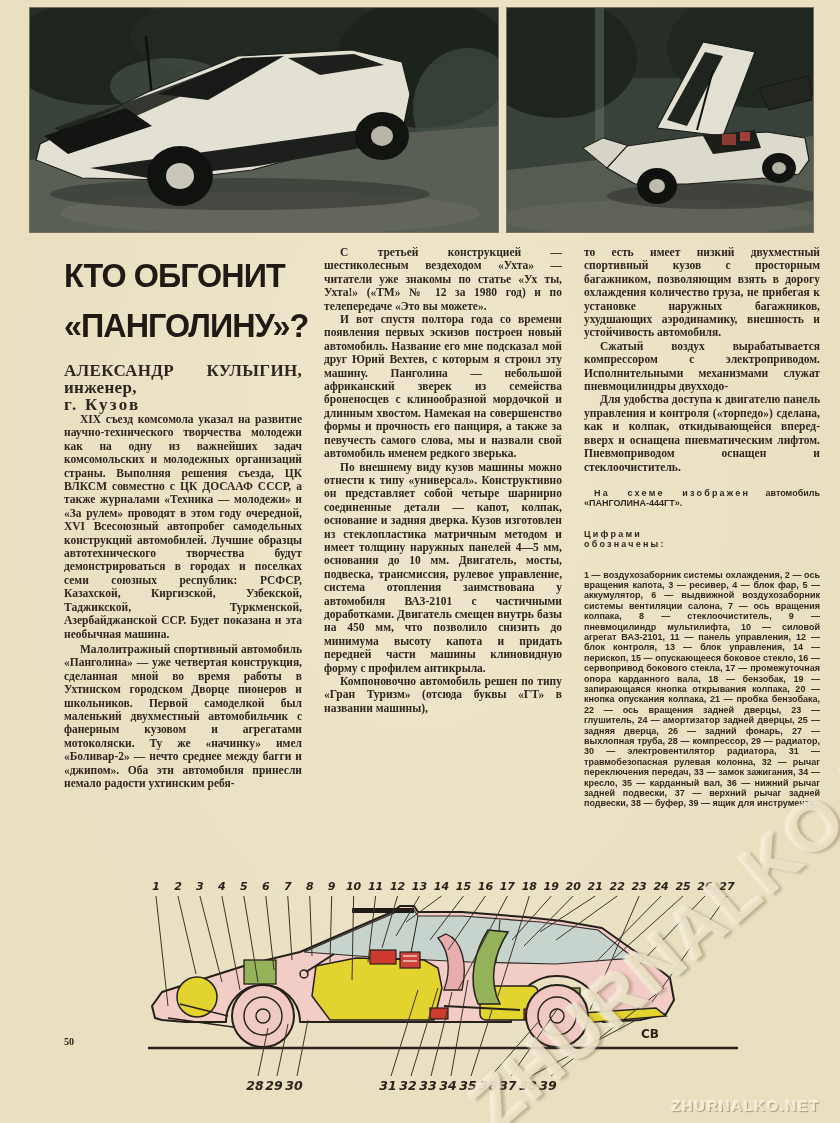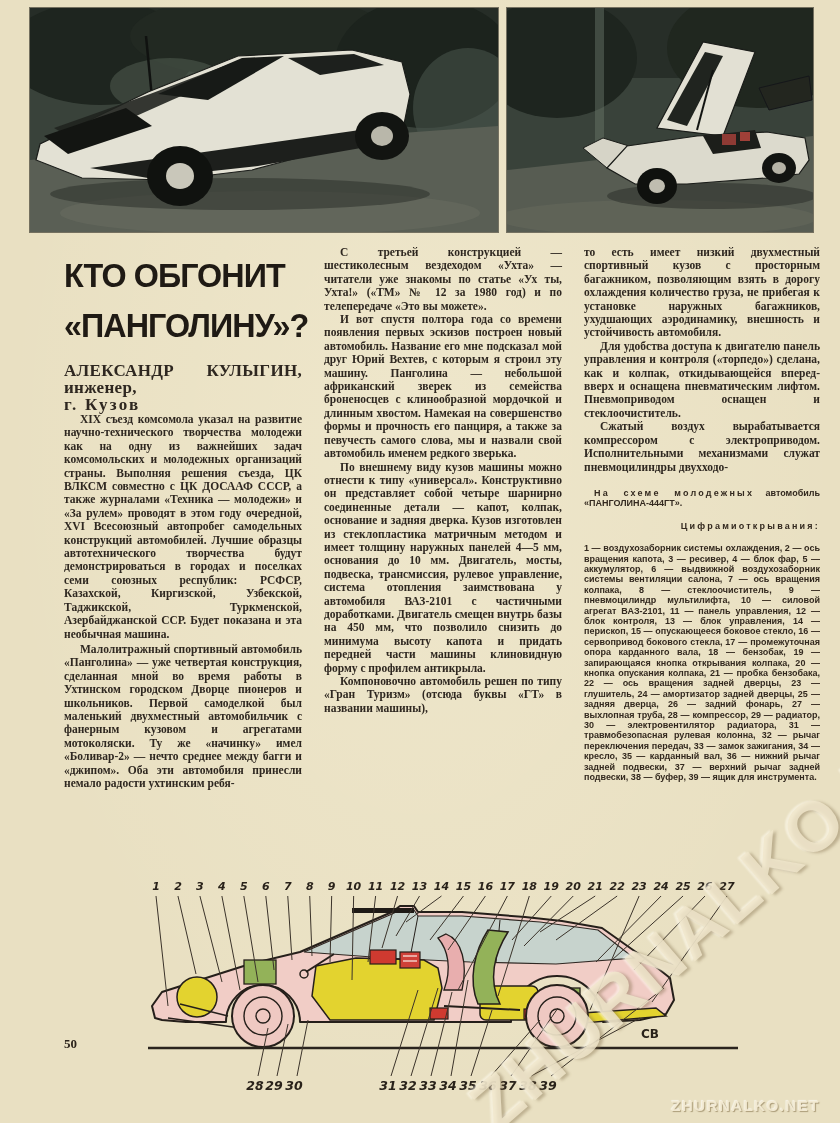--- a/index.html
+++ b/index.html
@@ -39,28 +39,28 @@
   
   .caption{
     margin-top:14px;
     font-family:"Liberation Sans", sans-serif;
     font-weight:bold;font-size:9px;line-height:10.4px;
     color:#33291f;text-align:justify;
   }
   .caption p{margin:0;text-indent:0;}
   .caption .intro{text-indent:10px;margin-bottom:2px;}
   .caption .spaced{letter-spacing:2.2px;}
-  .caption .heading{display:flex;justify-content:flex-end;margin:12px 0;}
+  .caption .heading{display:flex;justify-content:flex-end;margin:20px 0;flex-direction:column;}
   
   .diagram{position:absolute;left:0;top:870px;width:840px;height:253px;}
   .ld{stroke:#3b332a;stroke-width:1;fill:none;}
   .num{font:italic bold 11px "DejaVu Sans",sans-serif;fill:#29221a;text-anchor:middle;}
   .num2{font:italic bold 12.5px "DejaVu Sans",sans-serif;fill:#29221a;text-anchor:middle;}
   .sig{font:bold 12px "DejaVu Sans",sans-serif;fill:#29221a;text-anchor:middle;}
-  .page-number{position:absolute;left:64px;top:1036px;font-size:13px;font-weight:bold;color:#2c241c;}
+  .page-number{position:absolute;left:64px;top:1036px;font-size:10px;font-weight:bold;color:#2c241c;}
   
   .wm-diag{
     position:absolute;left:455px;top:1085px;
     transform:rotate(-41deg);transform-origin:0 0;
     font-family:"Liberation Sans",sans-serif;font-weight:bold;
     font-size:70px;letter-spacing:3px;white-space:nowrap;
     color:rgba(240,231,204,.82);
     text-shadow:2px 3px 3px rgba(125,105,70,.4), -2px -2px 2px rgba(255,252,240,.55);
     pointer-events:none;
   }
@@ -144,31 +144,31 @@
 
     <div class="col">
       <p>С третьей конструкцией — шестиколесным вездеходом «Ухта» — читатели уже знакомы по статье «Ух ты, Ухта!» («ТМ» № 12 за 1980 год) и по телепередаче «Это вы можете».</p>
       <p>И вот спустя полтора года со времени появления первых эскизов построен новый автомобиль. Название его мне подсказал мой друг Юрий Вехтев, с которым я строил эту машину. Панголина — небольшой африканский зверек из семейства броненосцев с клинообразной мордочкой и длинным хвостом. Намекая на совершенство формы и прочность его панциря, а также за певучесть самого слова, мы и назвали свой автомобиль именем редкого зверька.</p>
       <p>По внешнему виду кузов машины можно отнести к типу «универсал». Конструктивно он представляет собой четыре шарнирно соединенные детали — капот, колпак, основание и задняя дверка. Кузов изготовлен из стеклопластика матричным методом и имеет толщину наружных панелей 4—5 мм, основания до 10 мм. Двигатель, мосты, подвеска, трансмиссия, рулевое управление, система отопления заимствована у автомобиля ВАЗ-2101 с частичными доработками. Двигатель смещен внутрь базы на 450 мм, что позволило снизить до минимума высоту капота и придать передней части машины клиновидную форму с профилем антикрыла.</p>
       <p>Компоновочно автомобиль решен по типу «Гран Туризм» (отсюда буквы «ГТ» в названии машины),</p>
     </div>
 
     <div class="col col3">
       <p class="cont">то есть имеет низкий двухместный спортивный кузов с просторным багажником, позволяющим взять в дорогу охлаждения количество груза, не прибегая к установке наружных багажников, ухудшающих аэродинамику, внешность и устойчивость автомобиля.</p>
+      <p>Сжатый воздух вырабатывается компрессором с электроприводом. Исполнительными механизмами служат пневмоцилиндры двухходо-</p>
       <p>Для удобства доступа к двигателю панель управления и контроля («торпедо») сделана, как и колпак, откидывающейся вперед-вверх и оснащена пневматическим лифтом. Пневмоприводом оснащен и стеклоочиститель.</p>
-      <p>Сжатый воздух вырабатывается компрессором с электроприводом. Исполнительными механизмами служат пневмоцилиндры двухходо-</p>
 
       <div class="caption">
         <p class="intro">
-          <span class="spaced">На схеме молодежных</span>
+          <span class="spaced">На схеме изображен</span>
           <span>автомобиль «ПАНГОЛИНА-444ГТ».</span>
         </p>
         <p class="heading">
           <span class="spaced">Цифрами</span>
-          <span class="spaced">открывания:</span>
+          <span class="spaced">обозначены:</span>
         </p>
         <p>1 — воздухозаборник системы охлаждения, 2 — ось вращения капота, 3 — ресивер, 4 — блок фар, 5 — аккумулятор, 6 — выдвижной воздухозаборник системы вентиляции салона, 7 — ось вращения колпака, 8 — стеклоочиститель, 9 — пневмоцилиндр мультилифта, 10 — силовой агрегат ВАЗ-2101, 11 — панель управления, 12 — блок контроля, 13 — блок управления, 14 — перископ, 15 — опускающееся боковое стекло, 16 — сервопривод бокового стекла, 17 — промежуточная опора карданного вала, 18 — бензобак, 19 — запирающаяся кнопка открывания колпака, 20 — кнопка опускания колпака, 21 — пробка бензобака, 22 — ось вращения задней дверцы, 23 — глушитель, 24 — амортизатор задней дверцы, 25 — задняя дверца, 26 — задний фонарь, 27 — выхлопная труба, 28 — компрессор, 29 — радиатор, 30 — электровентилятор радиатора, 31 — травмобезопасная рулевая колонна, 32 — рычаг переключения передач, 33 — замок зажигания, 34 — кресло, 35 — карданный вал, 36 — нижний рычаг задней подвески, 37 — верхний рычаг задней подвески, 38 — буфер, 39 — ящик для инструмента.</p>
       </div>
     </div>
   </div>
 
   <div class="diagram">
     <svg id="diag-svg" width="840" height="253" viewBox="0 0 840 253">
 
       <g>

